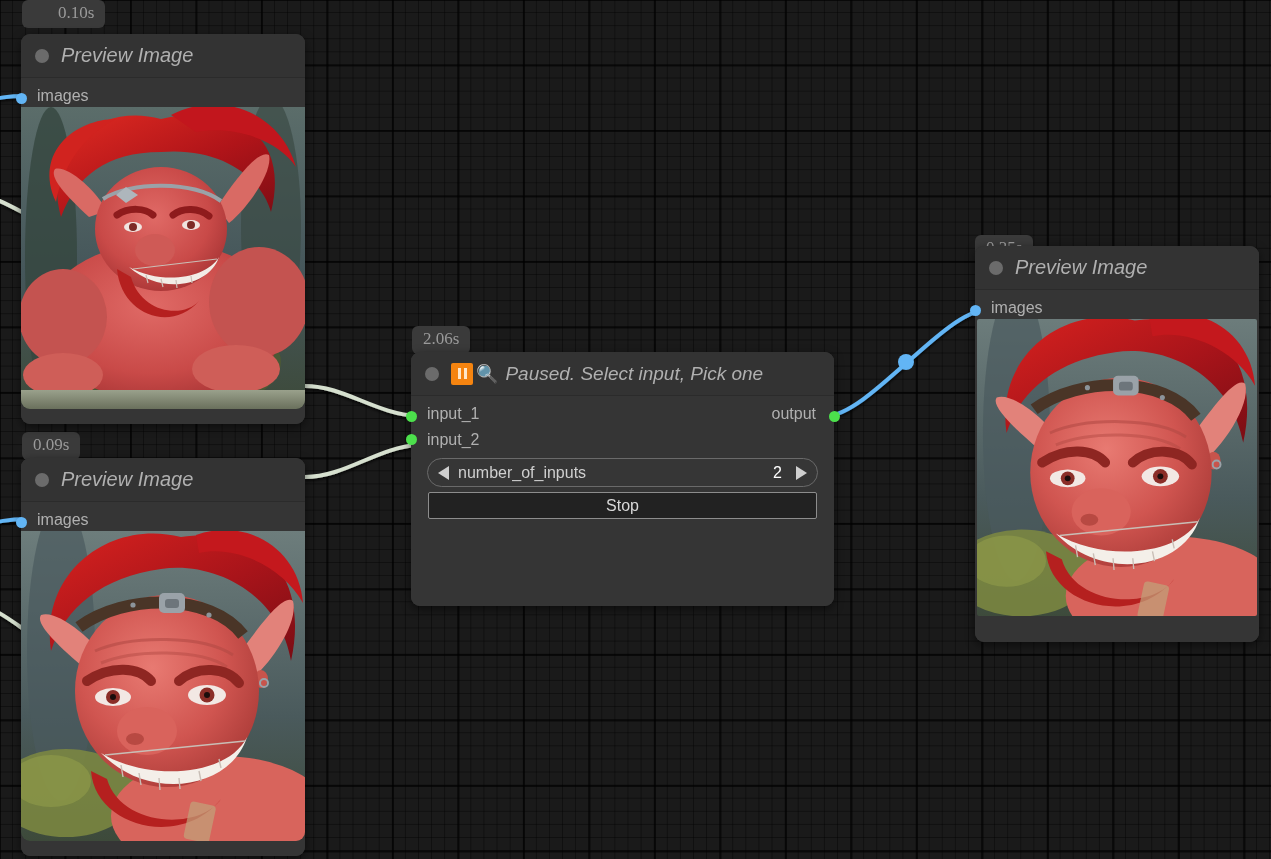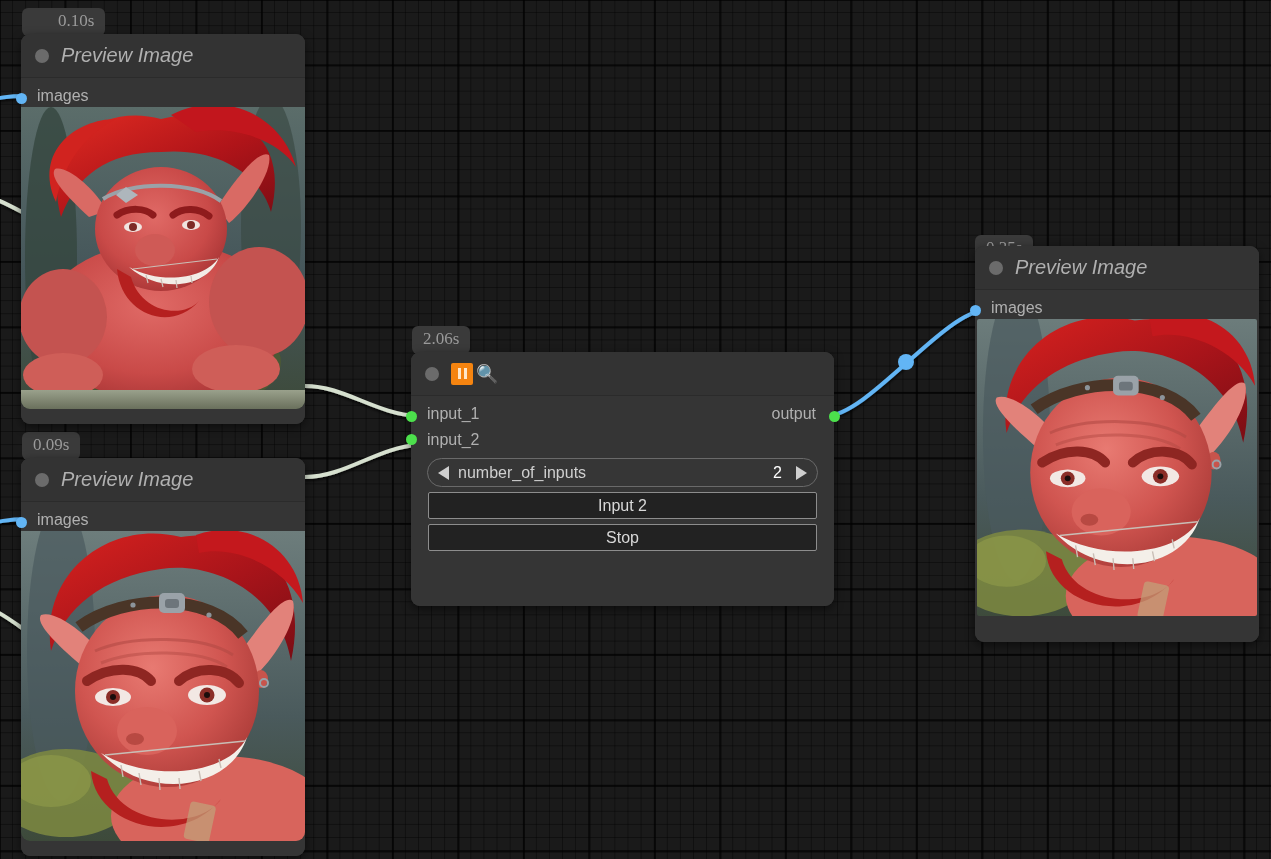--- a/index.html
+++ b/index.html
@@ -209,21 +209,21 @@
     <path filter="url(#linkshadow)" d="M -30 600 C -5 609, 5 616, 22 628" fill="none" stroke="#d6e0cf" stroke-width="4"></path>
 
     <path filter="url(#linkshadow)" d="M 305 386 C 345 386, 375 414, 418 416" fill="none" stroke="#d6e0cf" stroke-width="4"></path>
 
     <path filter="url(#linkshadow)" d="M 305 477 C 345 477, 378 447, 418 445" fill="none" stroke="#d6e0cf" stroke-width="4"></path>
 
     <path filter="url(#linkshadow)" d="M 826 416 C 868 416, 944 311, 986 310" fill="none" stroke="#62b5f5" stroke-width="4"></path>
     <circle cx="906" cy="362" r="8" fill="#62b5f5"></circle>
   </svg>
 
-  <div class="badge" style="left:22px; top:8px;padding-left:36px;">0.10s</div>
+  <div class="badge" style="left:22px; top:0;padding-left:36px;">0.10s</div>
   <div class="badge" style="left:22px; top:432px;">0.09s</div>
   <div class="badge" style="left:975px; top:235px;">0.35s</div>
   <div class="badge" style="left:412px; top:326px;">2.06s</div>
 
   <div class="node" style="left:21px; top:34px; width:284px; height:390px;">
     <div class="node-header">
       <span class="collapse-dot"></span>
       <span class="node-title preview">Preview Image</span>
     </div>
     <div class="node-body" style="height:346px;">
@@ -447,38 +447,38 @@
   </div>
 
   <div class="node" style="left:411px; top:352px; width:423px; height:254px;">
     <div class="node-header">
       <span class="collapse-dot"></span>
       <span class="pause-badge">
           <i></i>
           <i></i>
         </span>
       <span class="magnifier">🔍</span>
+      <span class="node-title">Paused. Select input, Pick one</span>
     </div>
     <div class="node-body" style="height:210px;">
       <div class="slot-row" style="padding-top:6px;">
         <span class="slot-dot in any" style="top:15px;"></span>
         <span class="slot-label in">input_1</span>
         <span class="slot-label out">output</span>
         <span class="slot-dot out any" style="top:15px;"></span>
       </div>
       <div class="slot-row">
         <span class="slot-dot in any" style="top:9px;"></span>
         <span class="slot-label in">input_2</span>
       </div>
 
       <div class="widget-pill">
         <span class="tri left"></span>
         <span class="widget-name">number_of_inputs</span>
         <span class="widget-value">2</span>
         <span class="tri right"></span>
       </div>
 
-      <div class="btn">Input 2</div>
       <div class="btn last">Stop</div>
     </div>
   </div>
 
 </div>
 
 </body></html>

